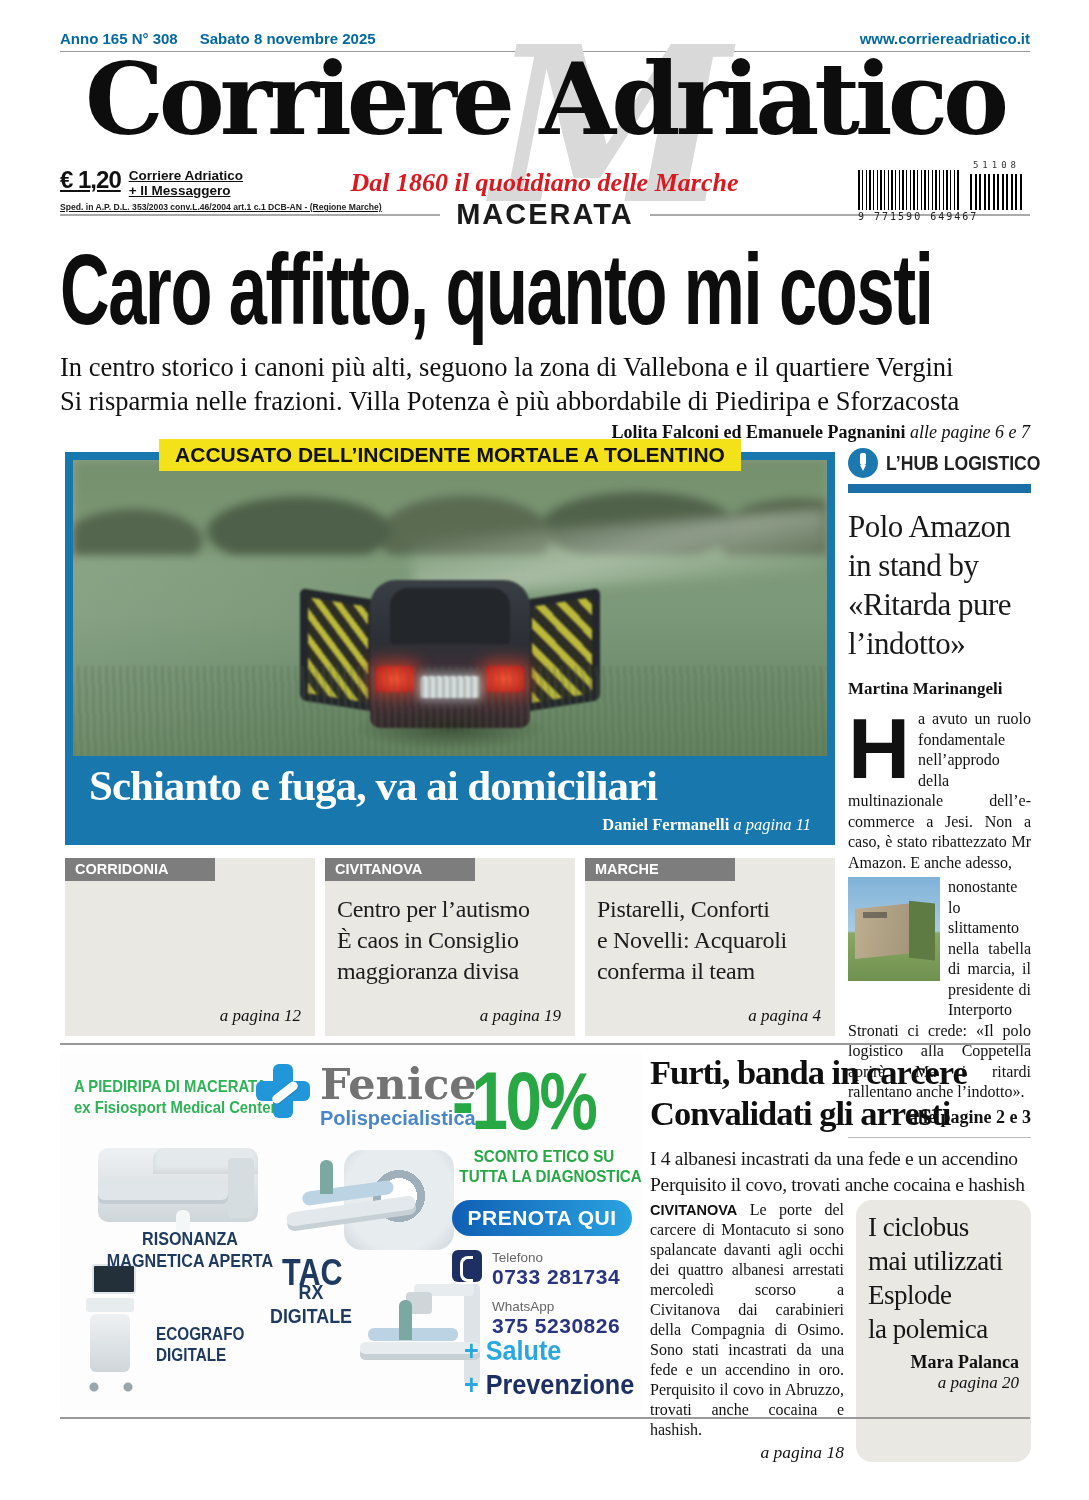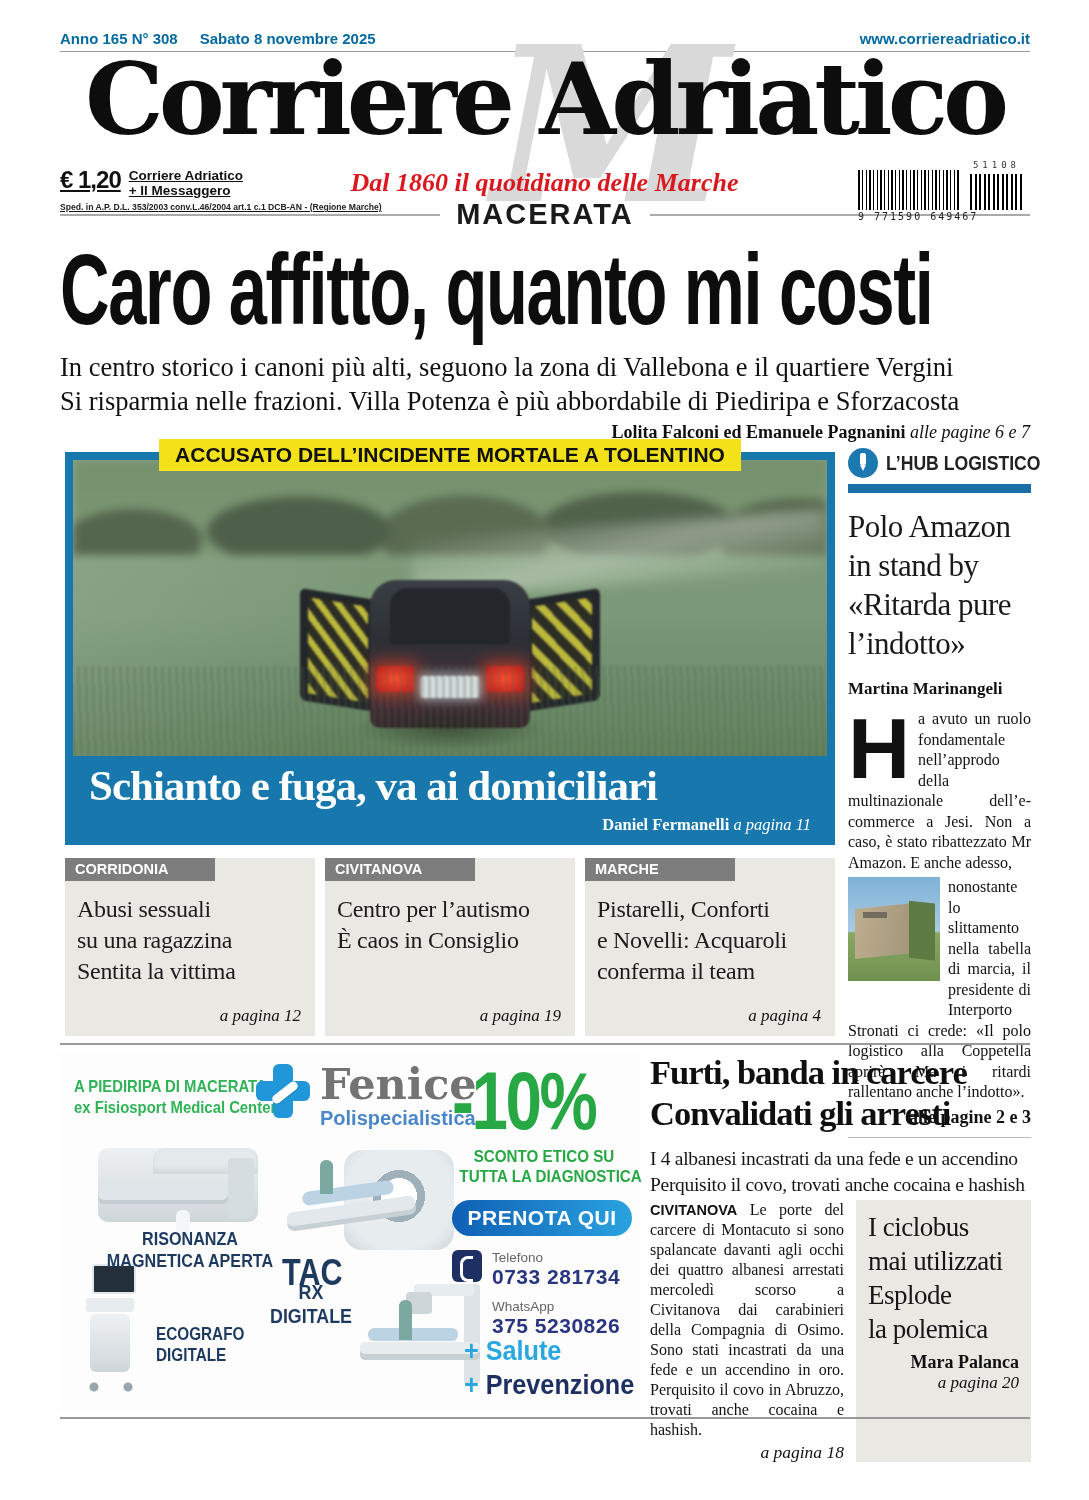--- a/index.html
+++ b/index.html
@@ -193,21 +193,21 @@
 
   
   .crime{position:absolute;top:1052px;left:650px;width:381px;z-index:4;}
   .crime-headline{font-weight:bold;font-size:34.5px;line-height:41px;letter-spacing:-1px;color:#0f0f0f;white-space:nowrap;}
   .crime-sub{margin-top:12px;font-size:19.5px;line-height:26px;letter-spacing:-.3px;color:#161616;}
   .crime-sub div{white-space:nowrap;}
   .crime-row{margin-top:2px;display:flex;gap:12px;}
   .crime-body{width:194px;font-size:16px;line-height:20px;text-align:justify;}
   .leadin{font-family:"Liberation Sans","DejaVu Sans",sans-serif;font-weight:bold;font-size:14.5px;}
   .crime-page{text-align:right;font-style:italic;font-size:17.5px;margin-top:2px;}
-  .ciclobus{position:relative;flex:1;background:#eae8e3;padding:10px 12px;box-sizing:border-box;min-height:186px;}
+  .ciclobus{position:relative;flex:1;background:#eae8e3;padding:10px 12px;box-sizing:border-box;min-height:186px;border-radius:16px;}
   .cic-headline{font-size:27px;line-height:34px;letter-spacing:-.5px;color:#161616;}
   .cic-headline div{white-space:nowrap;}
   .cic-by{margin-top:6px;text-align:right;font-weight:bold;font-size:18px;}
   .cic-pg{text-align:right;font-style:italic;font-size:17px;}
 </style>
 </head>
 <body>
 
 <div class="page">
 
@@ -320,32 +320,28 @@
       </div>
       <span>Stronati ci crede: «Il polo logistico alla Coppetella aprirà. Ma i ritardi rallentano anche l’indotto».</span>
       <div class="hub-pages">alle pagine 2 e 3</div>
     </div>
     <div class="hub-rule"></div>
   </div>
 
   <div class="teasers">
     <div class="tbox">
       <div class="ttag sans">CORRIDONIA</div>
-      <div class="thead">
-        <div>Abusi sessuali</div>
-        <div>su una ragazzina</div>
-        <div>Sentita la vittima</div>
-      </div>
       <div class="tpage">a pagina 12</div>
     </div>
     <div class="tbox">
       <div class="ttag sans">CIVITANOVA</div>
       <div class="thead">
         <div>Centro per l’autismo</div>
         <div>È caos in Consiglio</div>
+        <div>maggioranza divisa</div>
       </div>
       <div class="tpage">a pagina 19</div>
     </div>
     <div class="tbox">
       <div class="ttag sans">MARCHE</div>
       <div class="thead">
         <div>Pistarelli, Conforti</div>
         <div>e Novelli: Acquaroli</div>
         <div>conferma il team</div>
       </div>

